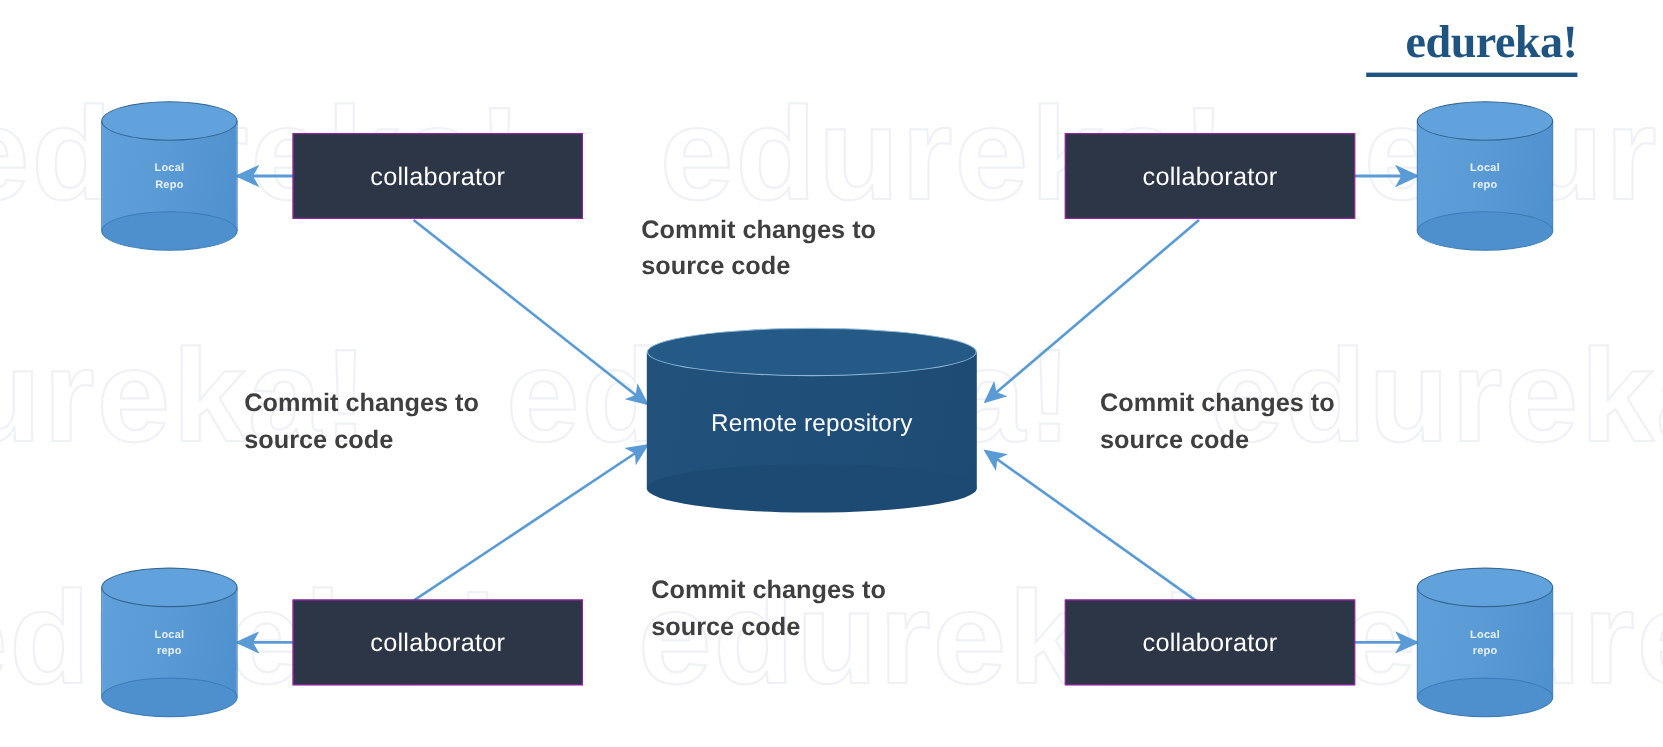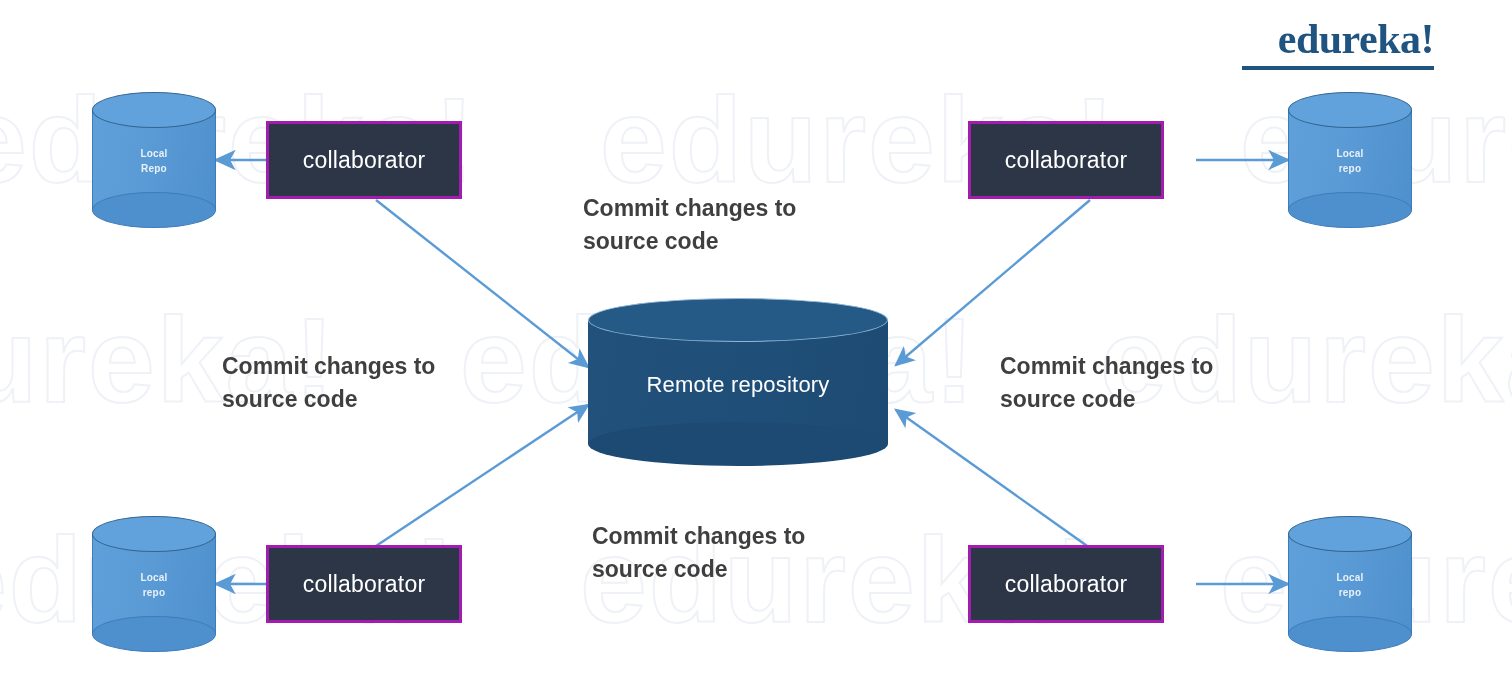--- a/index.html
+++ b/index.html
@@ -171,24 +171,24 @@
     color: #ffffff;
     font-size: 22px;
     font-weight: 400;
     z-index: 2;
     letter-spacing: 0.2px;
   }
 
   
   .collab {
     position: absolute;
-    width: 196px;
+    width: 264px;
     height: 78px;
     background: #2c3646;
-    border: 3px solid #a21caf;
+    border: 1px solid #a21caf;
     box-sizing: border-box;
     display: flex;
     align-items: center;
     justify-content: center;
     color: #ffffff;
     font-size: 23px;
     font-weight: 400;
     z-index: 4;
     letter-spacing: 0.2px;
   }

